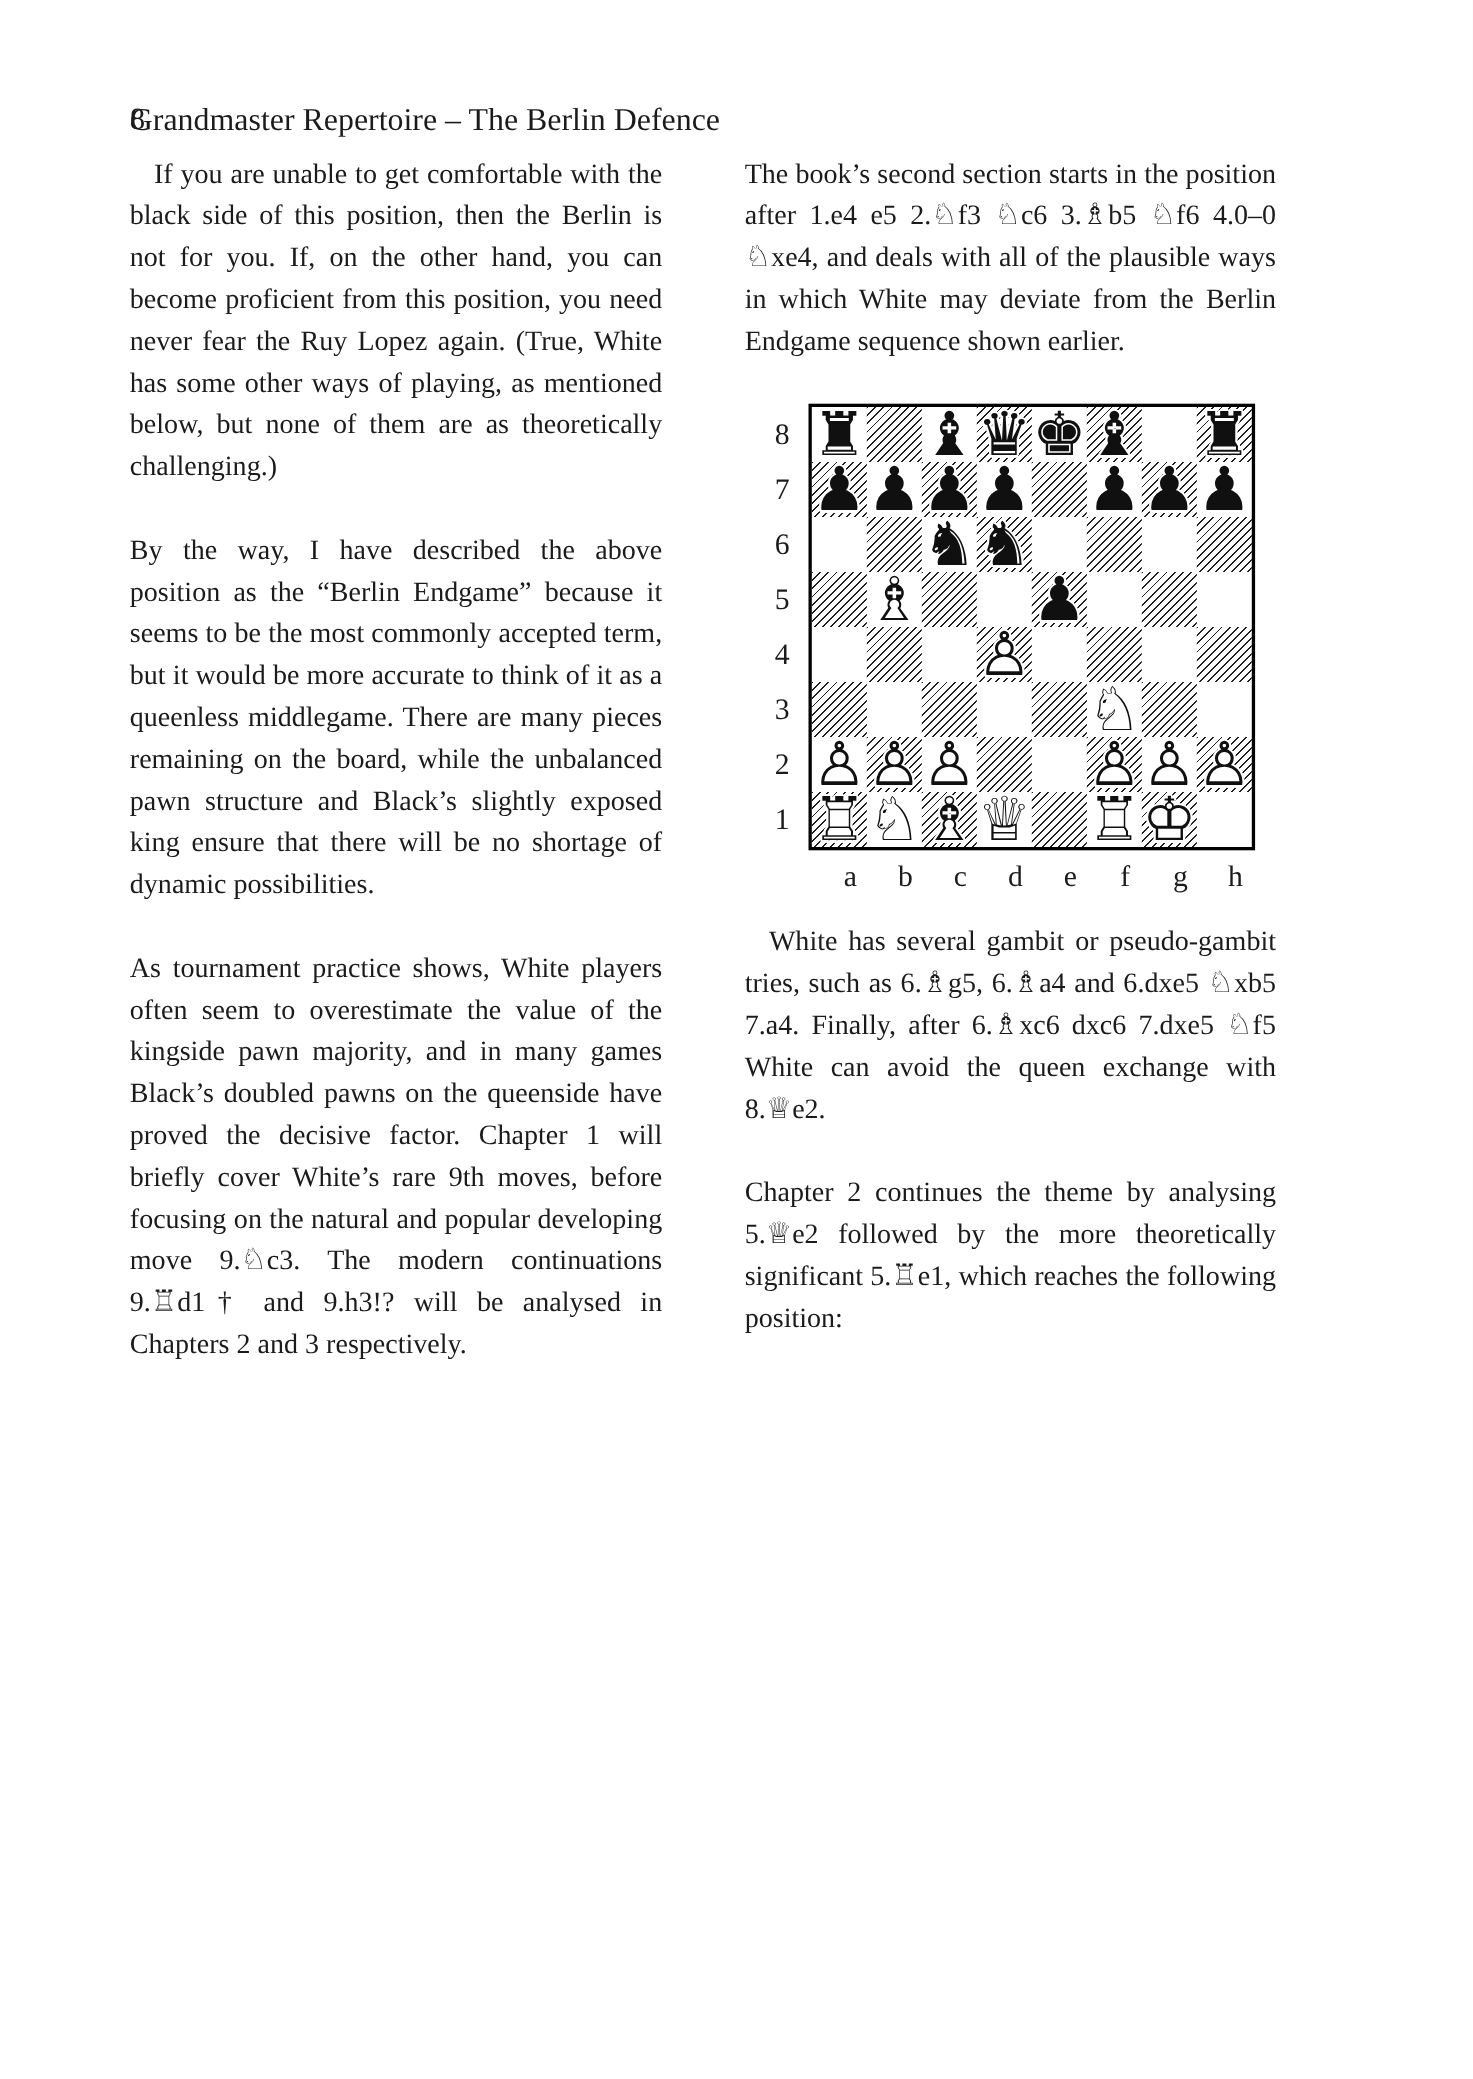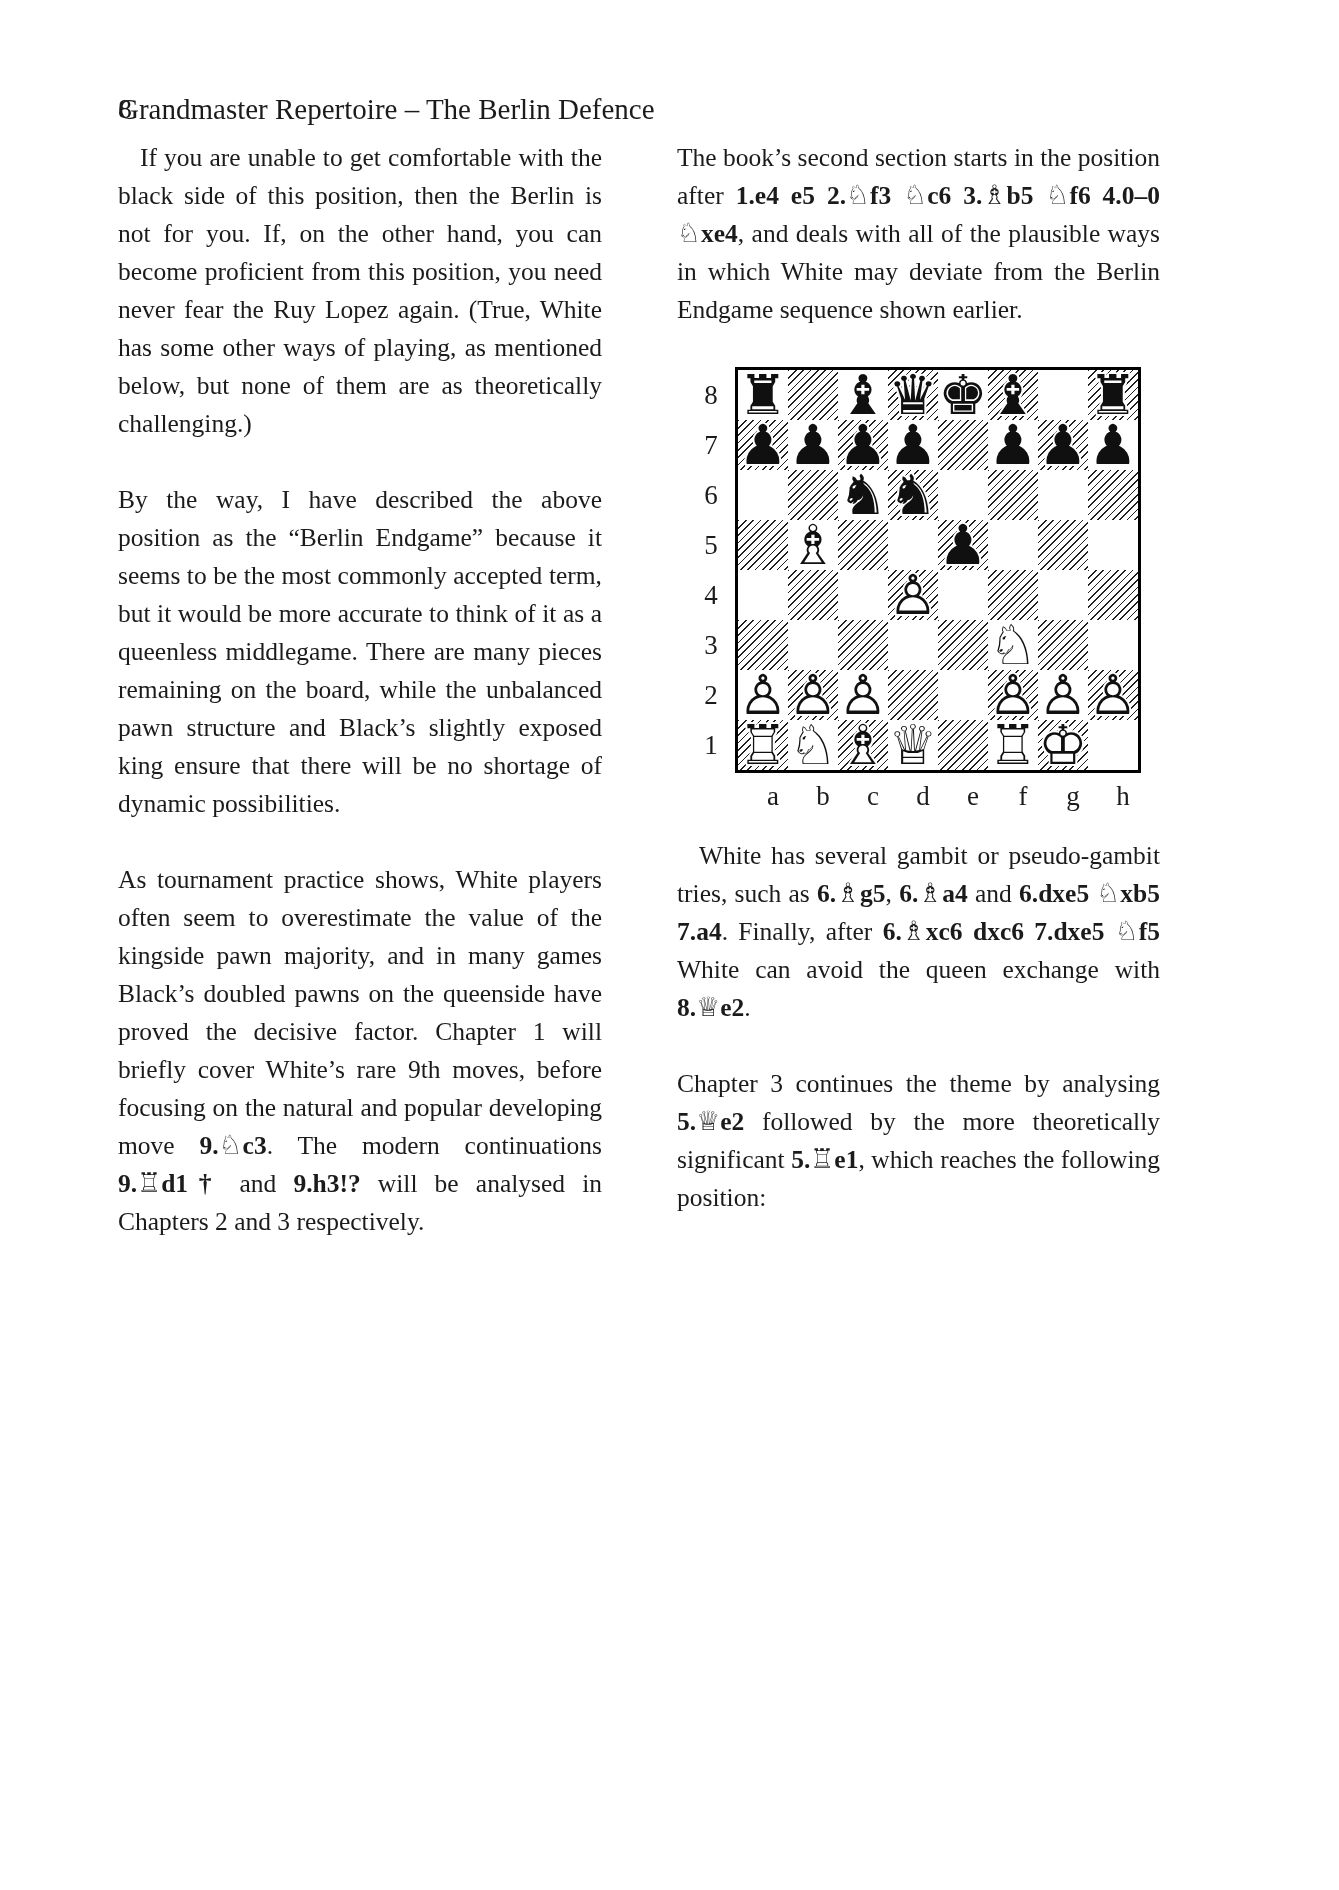--- a/index.html
+++ b/index.html
@@ -15,21 +15,21 @@
   .page-header{position:absolute;top:92px;left:118px;width:1042px;height:34px;}
   .pagenum{position:absolute;left:0;top:0;font-size:28px;line-height:34px;}
   .running-title{position:absolute;left:0;right:0;top:0;text-align:left;font-size:29px;line-height:34px;}
 
   .col{position:absolute;top:139px;font-size:25.5px;line-height:38px;text-align:justify;}
   .col.left{left:118px;width:484px;}
   .col.right{left:677px;width:483px;}
 
   .para{margin:0 0 38px 0;text-align:justify;}
   .para.indent{text-indent:22px;}
-  .b{font-weight:700;}
+  .b{font-weight:400;}
   .fig{font-family:"DejaVu Sans",sans-serif;font-weight:400;font-size:1.05em;line-height:1;}
 
   .heading{font-size:28px;font-weight:700;text-align:center;margin:30px 0 36px 0;line-height:38px;}
 
   
   .diagram{margin:20px 0 22px 10px;}
   .diagram-main{display:flex;align-items:flex-start;}
   .rank-labels{width:48px;padding-top:3px;display:flex;flex-direction:column;}
   .rank-label{height:50px;display:flex;align-items:center;justify-content:center;font-size:27px;text-indent:0;}
   .board{display:grid;grid-template-columns:repeat(8,50px);grid-auto-rows:50px;border:3px solid #000;background:#fff;}
@@ -313,16 +313,16 @@
           <div class="file-label">c</div>
           <div class="file-label">d</div>
           <div class="file-label">e</div>
           <div class="file-label">f</div>
           <div class="file-label">g</div>
           <div class="file-label">h</div>
         </div>
     </figure>
 
     <p class="para indent"><span>White has several gambit or pseudo-gambit tries, such as </span><span class="b">6.</span><span class="b fig">♗</span><span class="b">g5</span><span>, </span><span class="b">6.</span><span class="b fig">♗</span><span class="b">a4</span><span> and </span><span class="b">6.dxe5 </span><span class="b fig">♘</span><span class="b">xb5 7.a4</span><span>. Finally, after </span><span class="b">6.</span><span class="b fig">♗</span><span class="b">xc6 dxc6 7.dxe5 </span><span class="b fig">♘</span><span class="b">f5</span><span> White can avoid the queen exchange with </span><span class="b">8.</span><span class="b fig">♕</span><span class="b">e2</span><span>.</span></p>
-    <p class="para"><span>Chapter 3 continues the theme by analysing </span><span class="b">5.</span><span class="b fig">♕</span><span class="b">e2</span><span> followed by the more theoretically significant </span><span class="b">5.</span><span class="b fig">♖</span><span class="b">e1</span><span>, which reaches the following position:</span></p>
+    <p class="para"><span>Chapter 2 continues the theme by analysing </span><span class="b">5.</span><span class="b fig">♕</span><span class="b">e2</span><span> followed by the more theoretically significant </span><span class="b">5.</span><span class="b fig">♖</span><span class="b">e1</span><span>, which reaches the following position:</span></p>
   </div>
 
 </div>
 
 </body></html>

